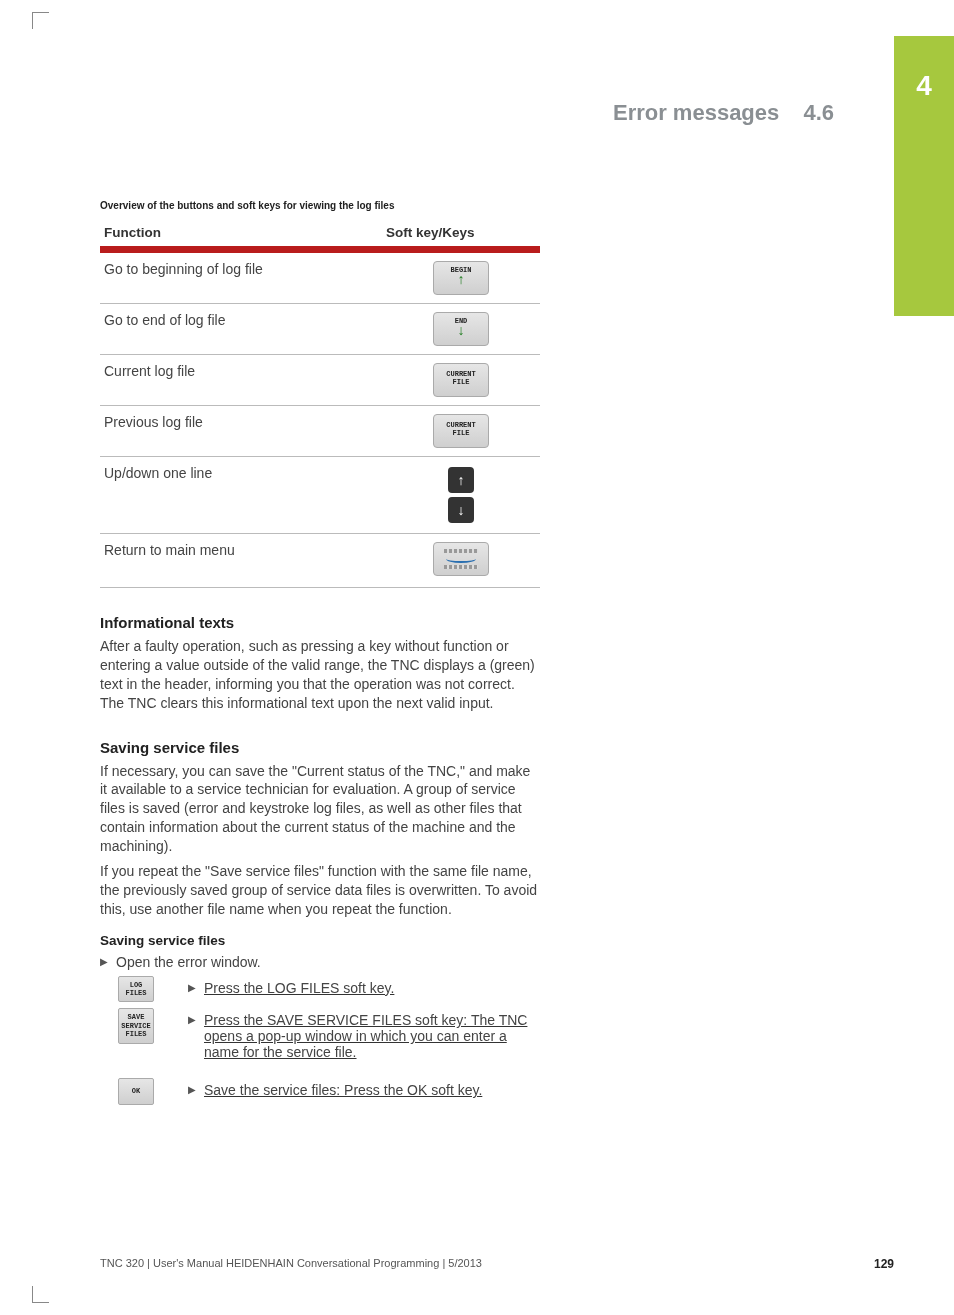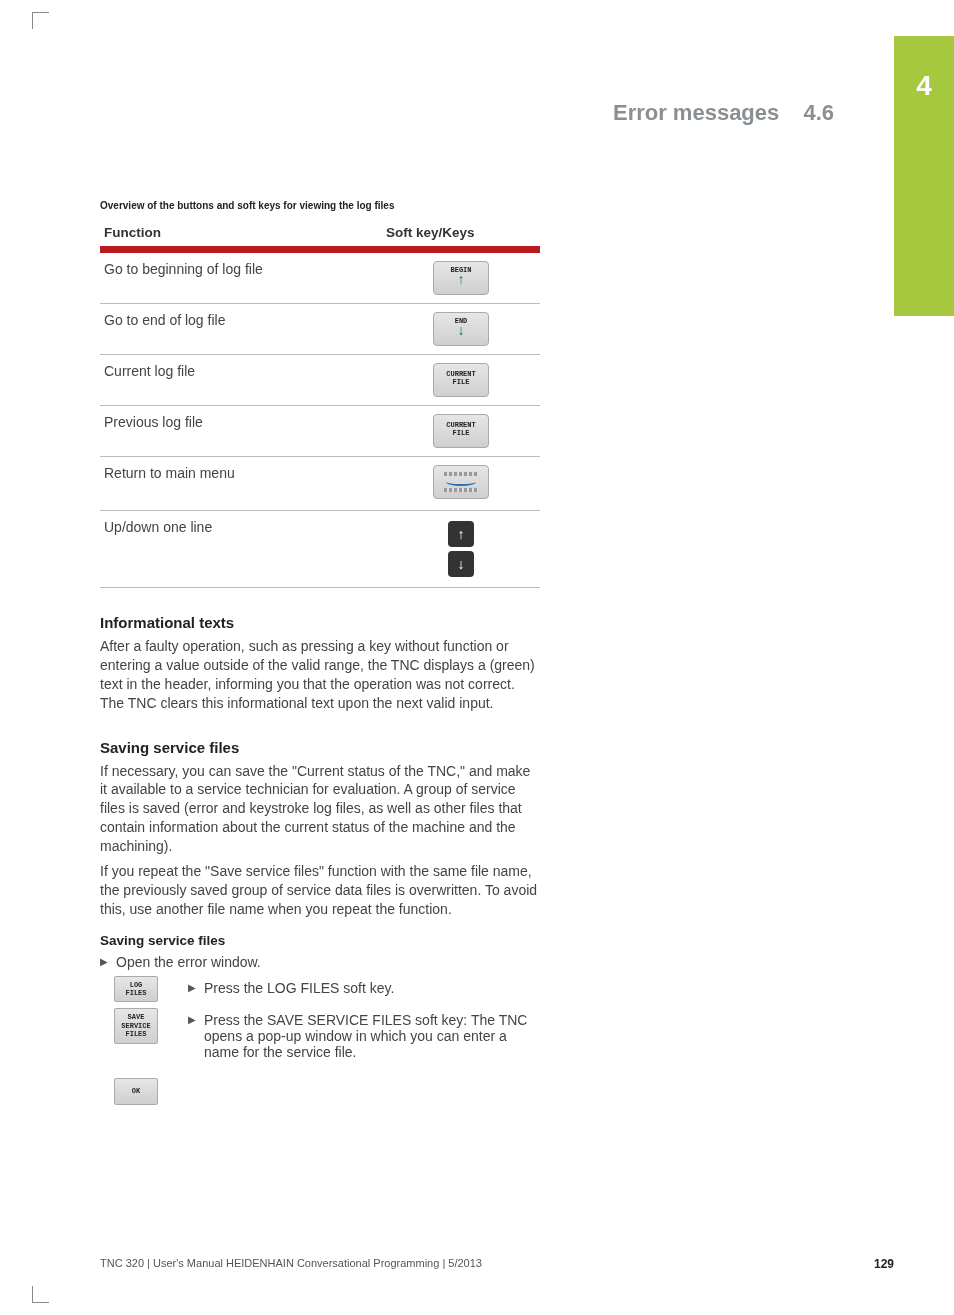--- a/index.html
+++ b/index.html
@@ -140,24 +140,24 @@
   .step::before {
     content:"▶";
     position:absolute;
     left:0;
     top:2px;
     font-size:10px;
     color:#555;
   }
   .softkey-row { display:flex; align-items:flex-start; margin:6px 0; }
   .softkey-row .keycol { width:72px; flex:0 0 72px; text-align:center; }
-  .softkey-row .txtcol { flex:1; padding-left:16px; }
+  .softkey-row .txtcol { flex:1; padding-left:16px;text-decoration:underline; }
   .softkey-wide {
     display:inline-block;
-    width:44px;
+    width:36px;
     min-height:24px;
     background:linear-gradient(#e6e6e6,#cfcfcf);
     border:1px solid #aaa;
     border-radius:2px;
     font-family:"Courier New", monospace;
     font-size:7px;
     font-weight:bold;
     color:#222;
     text-align:center;
     line-height:1.2;
@@ -232,34 +232,34 @@
       <tr>
         <td>Previous log file</td>
         <td class="kcol">
           <span class="softkey twoLine">
             <span>CURRENT</span><br>
             <span>FILE</span>
           </span>
         </td>
       </tr>
       <tr>
+        <td>Up/down one line</td>
+        <td class="kcol">
+          <span class="hardkey">↑</span><br>
+          <span class="hardkey">↓</span>
+        </td>
+      </tr>
+      <tr>
         <td>Return to main menu</td>
         <td class="kcol">
           <span class="softkey menu">
             <div class="bar"></div>
             <div class="swoosh"></div>
             <div class="bar"></div>
           </span>
-        </td>
-      </tr>
-      <tr>
-        <td>Up/down one line</td>
-        <td class="kcol">
-          <span class="hardkey">↑</span><br>
-          <span class="hardkey">↓</span>
         </td>
       </tr>
     </tbody>
   </table>
 
   <div class="section-h">Informational texts</div>
   <div class="body-p">After a faulty operation, such as pressing a key without function or entering a value outside of the valid range, the TNC displays a (green) text in the header, informing you that the operation was not correct. The TNC clears this informational text upon the next valid input.</div>
 
   <div class="section-h">Saving service files</div>
   <div class="body-p">If necessary, you can save the "Current status of the TNC," and make it available to a service technician for evaluation. A group of service files is saved (error and keystroke log files, as well as other files that contain information about the current status of the machine and the machining).</div>
@@ -286,20 +286,23 @@
     </div>
     <div class="txtcol">
       <div class="step">Press the SAVE SERVICE FILES soft key: The TNC opens a pop-up window in which you can enter a name for the service file.</div>
     </div>
   </div>
 
   <div class="softkey-row" style="margin-top:14px;">
     <div class="keycol">
       <span class="softkey-wide" style="white-space:pre-line; padding-top:8px; padding-bottom:8px;">OK</span>
     </div>
+    <div class="txtcol">
+      <div class="step">Save the service files: Press the OK soft key.</div>
+    </div>
   </div>
 
 </div>
 
 <div class="footer">
   <span>TNC 320 | User's Manual HEIDENHAIN Conversational Programming | 5/2013</span>
   <span class="pg">129</span>
 </div>
 
 </div>

